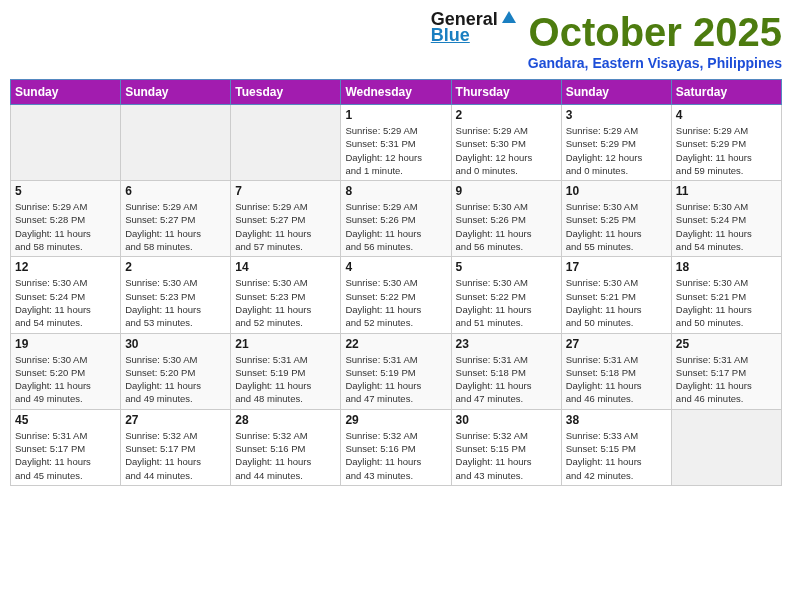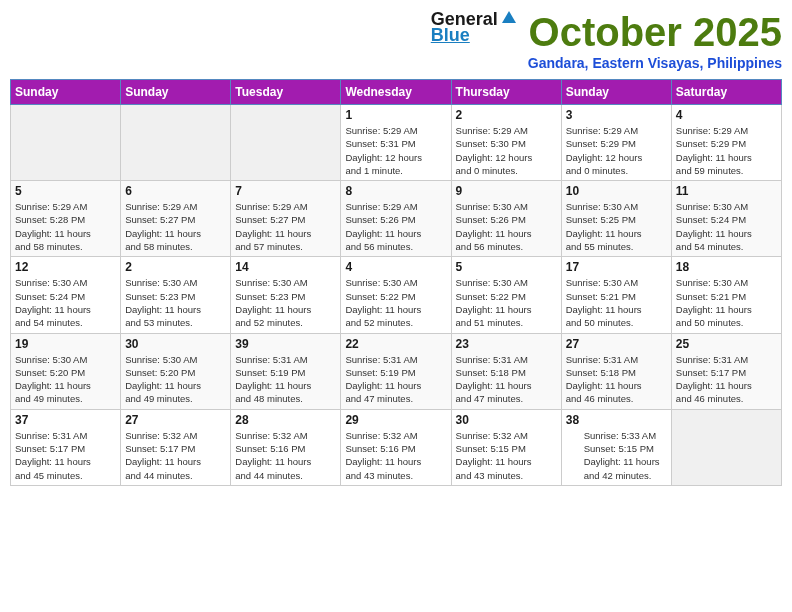--- a/index.html
+++ b/index.html
@@ -272,21 +272,21 @@
 and 49 minutes.</div>
           </td>
           <td>
             <div class="day-number">30</div>
             <div class="day-info" style="white-space: pre-line;">Sunrise: 5:30 AM
 Sunset: 5:20 PM
 Daylight: 11 hours
 and 49 minutes.</div>
           </td>
           <td>
-            <div class="day-number">39</div>
+            <div class="day-number">21</div>
             <div class="day-info" style="white-space: pre-line;">Sunrise: 5:31 AM
 Sunset: 5:19 PM
 Daylight: 11 hours
 and 48 minutes.</div>
           </td>
           <td>
             <div class="day-number">22</div>
             <div class="day-info" style="white-space: pre-line;">Sunrise: 5:31 AM
 Sunset: 5:19 PM
 Daylight: 11 hours
@@ -309,21 +309,21 @@
           <td>
             <div class="day-number">25</div>
             <div class="day-info" style="white-space: pre-line;">Sunrise: 5:31 AM
 Sunset: 5:17 PM
 Daylight: 11 hours
 and 46 minutes.</div>
           </td>
         </tr>
         <tr>
           <td>
-            <div class="day-number">37</div>
+            <div class="day-number">45</div>
             <div class="day-info" style="white-space: pre-line;">Sunrise: 5:31 AM
 Sunset: 5:17 PM
 Daylight: 11 hours
 and 45 minutes.</div>
           </td>
           <td>
             <div class="day-number">27</div>
             <div class="day-info" style="white-space: pre-line;">Sunrise: 5:32 AM
 Sunset: 5:17 PM
 Daylight: 11 hours
@@ -345,21 +345,21 @@
           </td>
           <td>
             <div class="day-number">30</div>
             <div class="day-info" style="white-space: pre-line;">Sunrise: 5:32 AM
 Sunset: 5:15 PM
 Daylight: 11 hours
 and 43 minutes.</div>
           </td>
           <td>
             <div class="day-number">38</div>
-            <div class="day-info" style="white-space: pre-line; margin-left: 18px;">Sunrise: 5:33 AM
+            <div class="day-info" style="white-space: pre-line;">Sunrise: 5:33 AM
 Sunset: 5:15 PM
 Daylight: 11 hours
 and 42 minutes.</div>
           </td>
           <td class="empty-cell"></td>
         </tr>
       </tbody>
   </table>
 </div>
 

